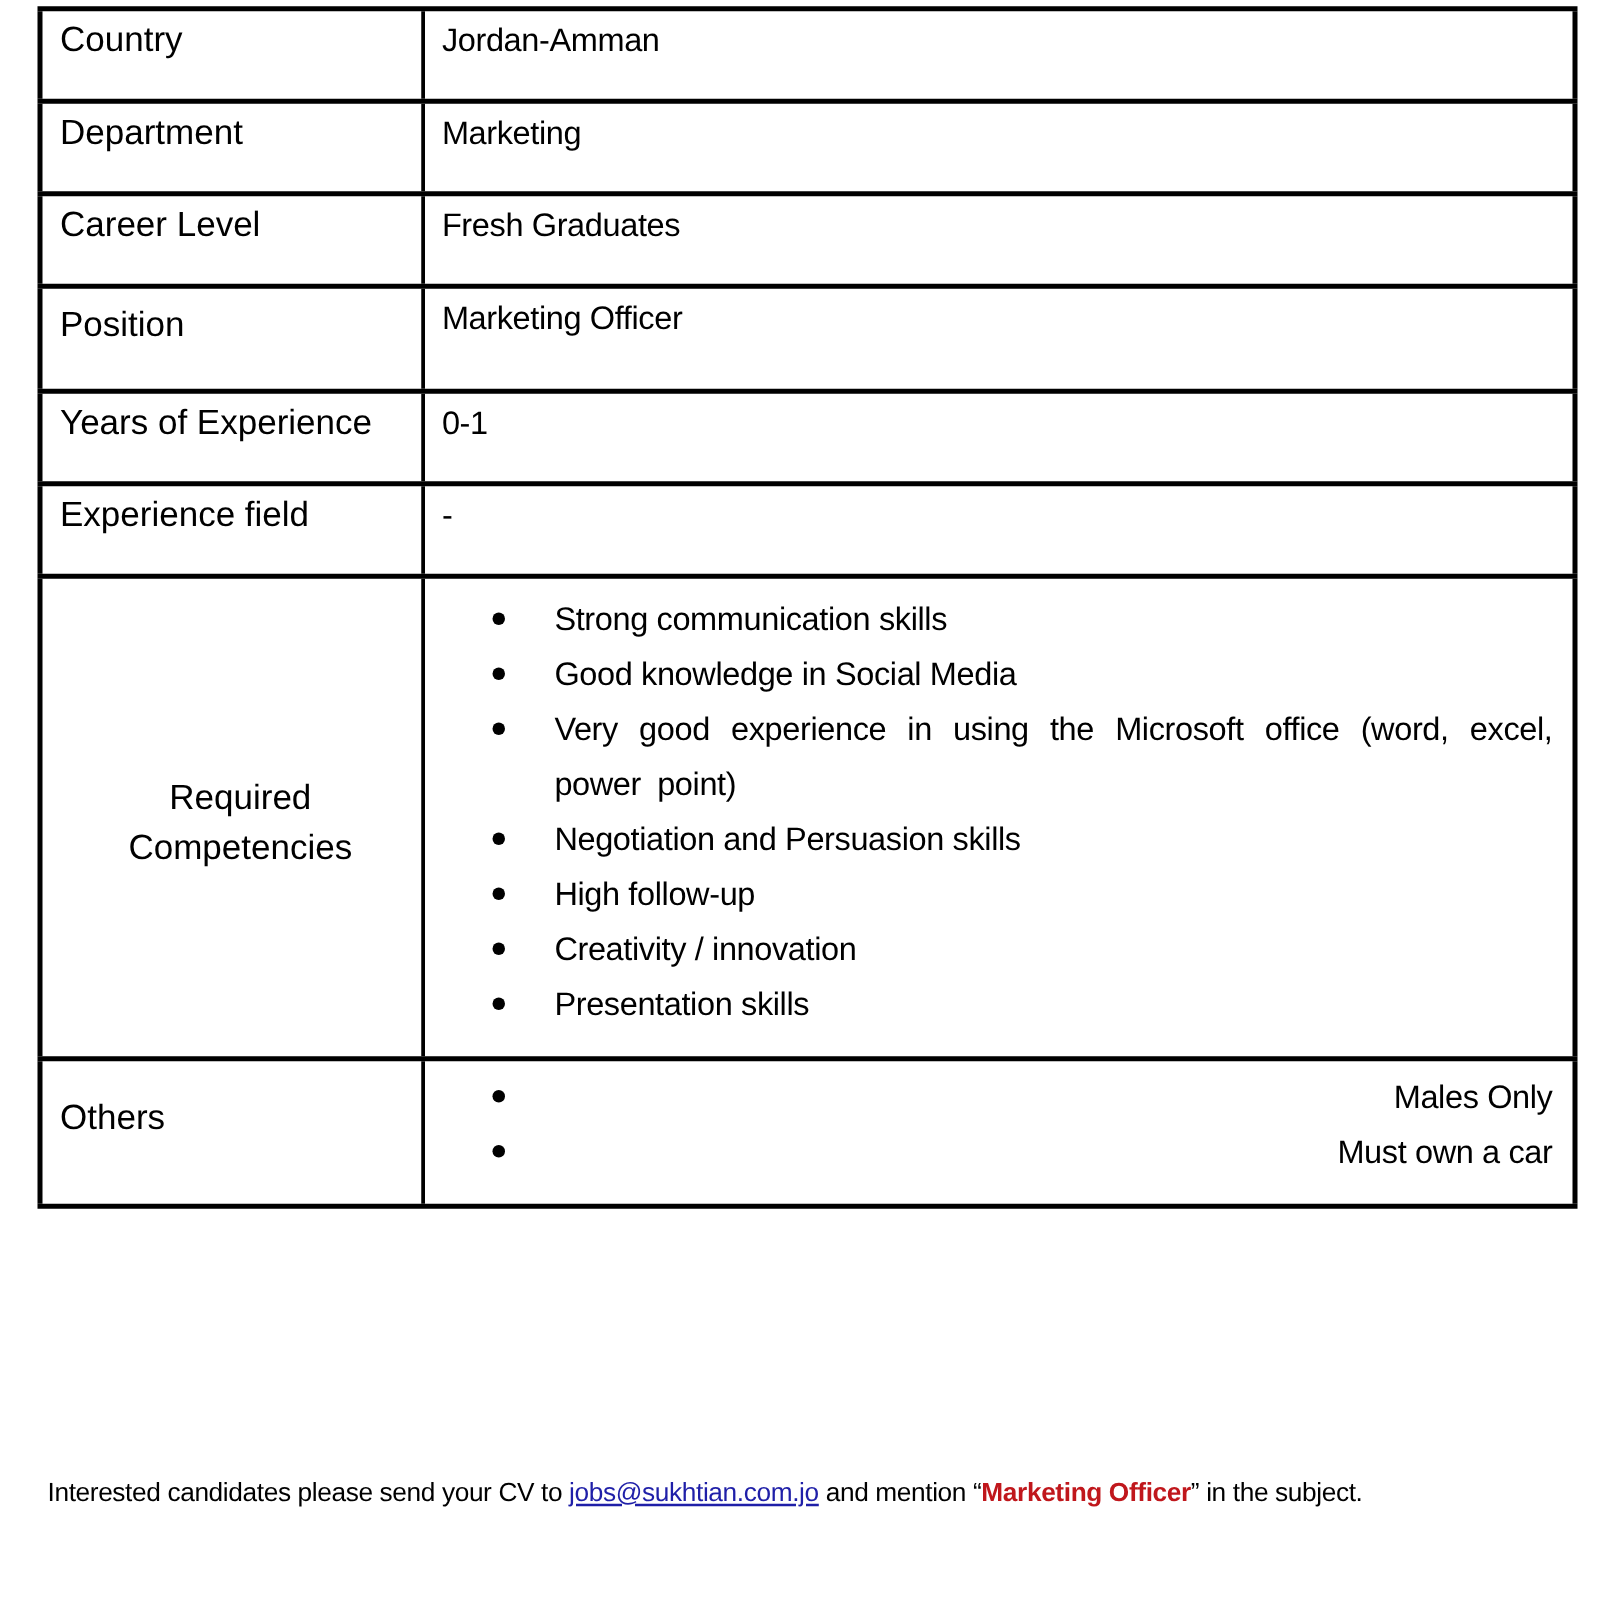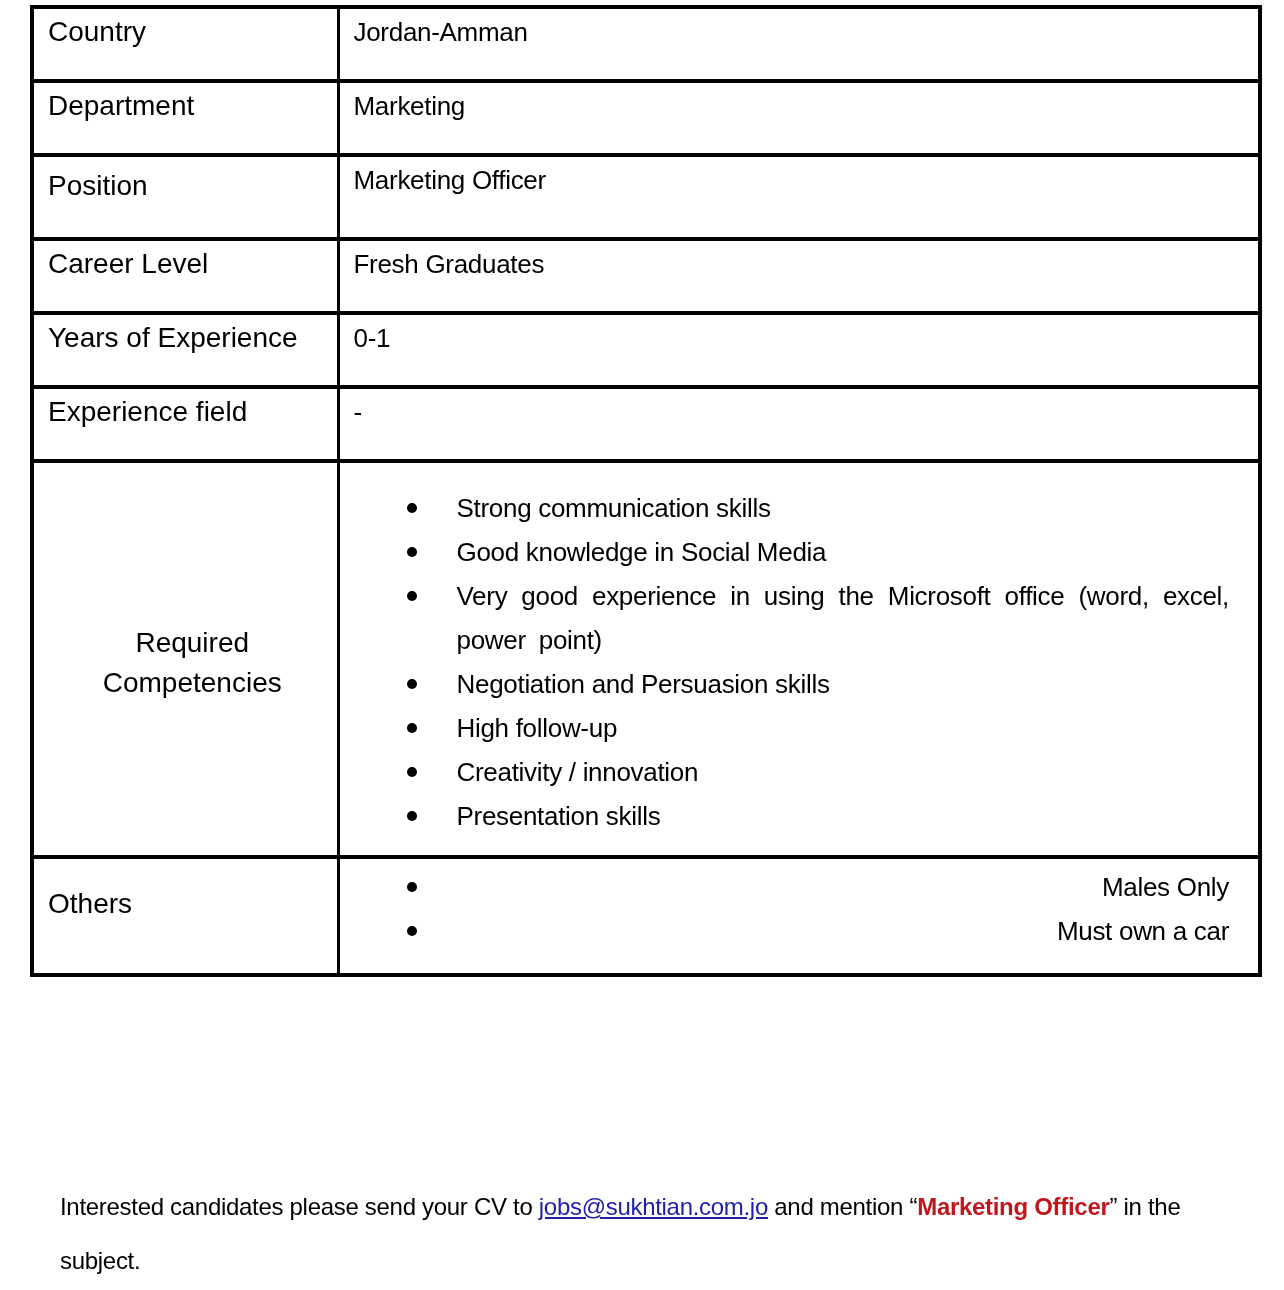--- a/index.html
+++ b/index.html
@@ -26,65 +26,65 @@
       font-size: 26px; line-height: 34px;
       padding: 6px 0 0 14px !important;
       box-sizing: border-box;
       letter-spacing: -0.3px;
     }
     tr.h74 td { height: 74px; }
     tr.h84 td { height: 84px; }
     td.label.mid { vertical-align: middle; padding: 0 0 0 14px !important; }
     .bold { font-weight: bold; }
     ul.bullets {
-      list-style: none; margin: 17px; padding: 0;
+      list-style: none; margin: 4px; padding: 0;
     }
     ul.bullets li {
       position: relative; padding-left: 100px; padding-right: 12px;
       font-family: "Liberation Sans", sans-serif;
       font-size: 26px; line-height: 44px;
       letter-spacing: -0.3px;
     }
     ul.bullets li.justify { text-align: justify; text-align-last: left; word-spacing: 6px; }
     ul.bullets li .dot {
       position: absolute; left: 50px; top: 17px;
       width: 10px; height: 10px; border-radius: 50%; background: #000;
     }
     .comp-cell { padding-top: 4px !important; }
     .others-cell { padding-top: 0 !important; }
     .footer {
-      position: absolute; left: 60px; top: 1180px; width: 1180px;
+      position: absolute; left: 38px; top: 1180px; width: 1180px;
       font-family: "Liberation Sans", sans-serif;
-      font-size: 24px; line-height: 54px;
+      font-size: 21px; line-height: 30px;
       letter-spacing: -0.3px;
     }
     .footer a { color: #1f1fa8; text-decoration: underline; }
     .footer .red { color: #c0171c; font-weight: bold; }
   </style>
 </head>
 <body>
 
 <div class="page">
   <table class="job">
     <tbody>
         <tr class="row h74">
       <td class="label">Country</td>
       <td class="value">Jordan-Amman</td>
     </tr>
     <tr class="row h74">
       <td class="label">Department</td>
       <td class="value">Marketing</td>
     </tr>
+    <tr class="row h74">
+      <td class="label">Career Level</td>
+      <td class="value">Fresh Graduates</td>
+    </tr>
     <tr class="row h84">
       <td class="label" style="padding-top:12px !important">Position</td>
       <td class="value">Marketing Officer</td>
-    </tr>
-    <tr class="row h74">
-      <td class="label">Career Level</td>
-      <td class="value">Fresh Graduates</td>
     </tr>
     <tr class="row h74">
       <td class="label">Years of Experience</td>
       <td class="value">0-1</td>
     </tr>
     <tr class="row h74">
       <td class="label">Experience field</td>
       <td class="value">-</td>
     </tr>
     <tr class="row" style="height:386px">

